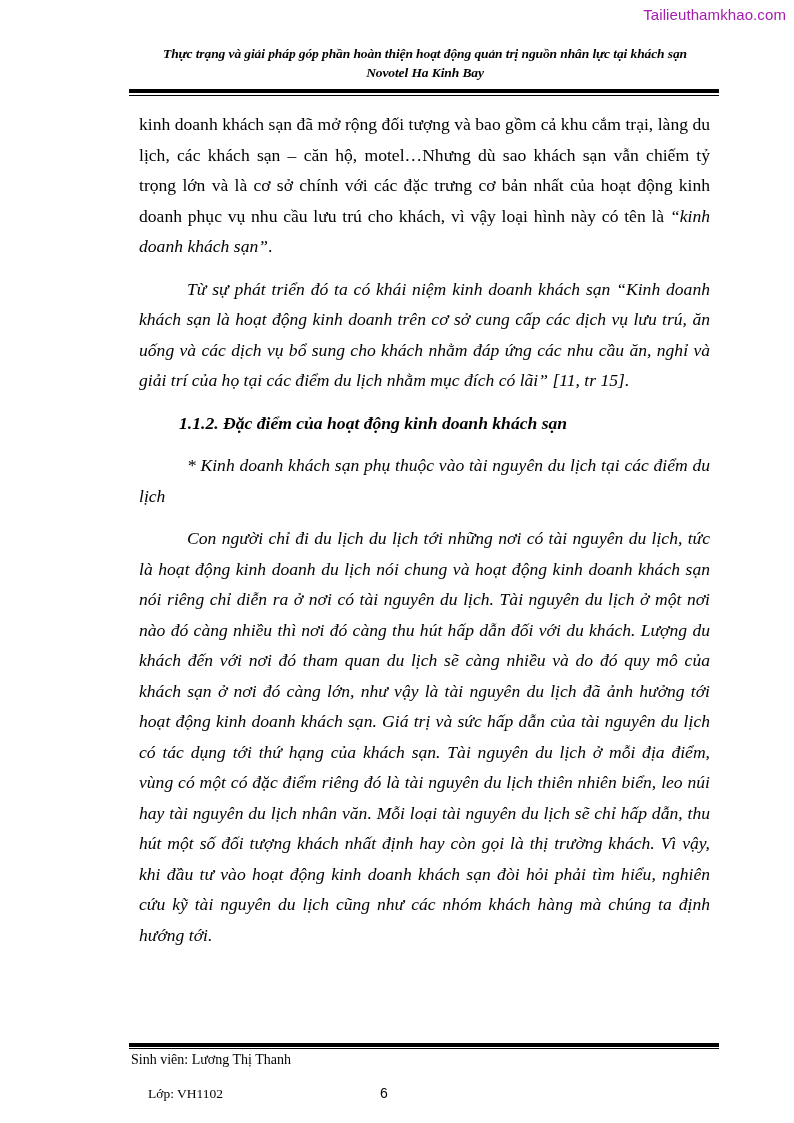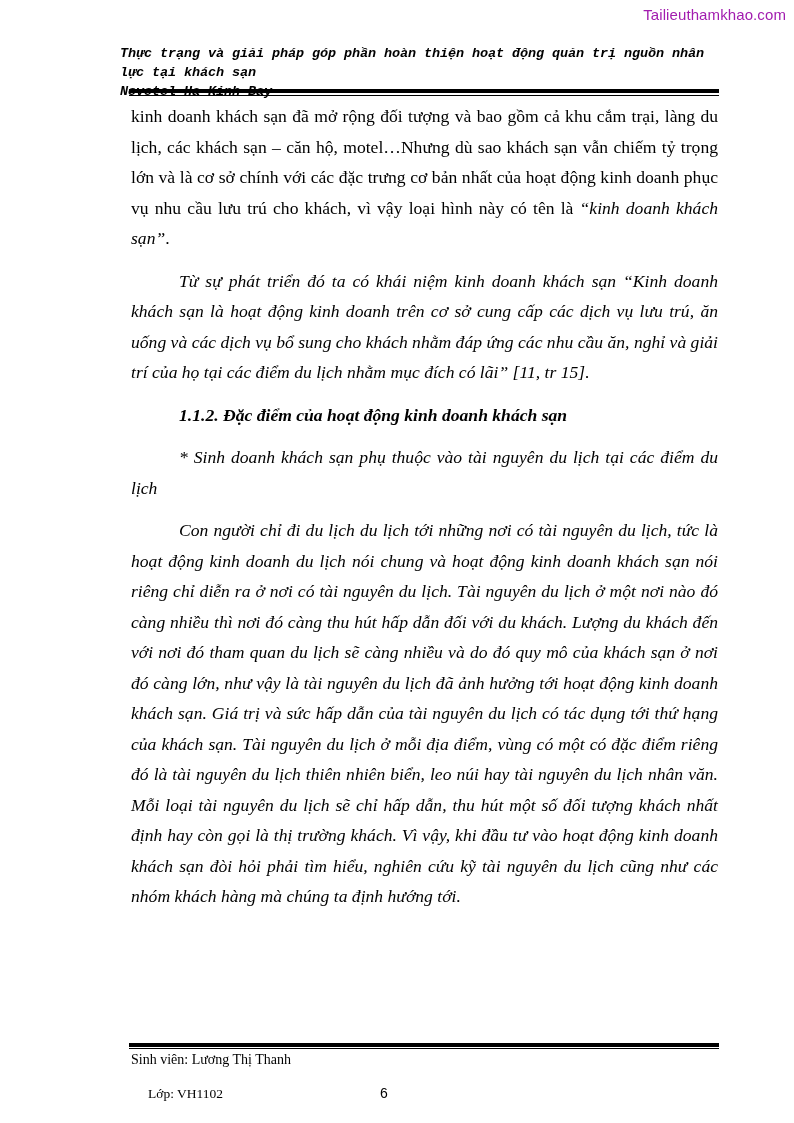--- a/index.html
+++ b/index.html
@@ -22,26 +22,26 @@
       font-family: "Liberation Sans", "DejaVu Sans", sans-serif;
       font-size: 15px;
       color: #a21caf;
       letter-spacing: 0.1px;
     }
     .header {
       position: absolute;
       top: 44px;
       left: 120px;
       width: 610px;
+      text-align: center;
       font-style: italic;
       font-weight: bold;
       font-size: 13.5px;
       line-height: 19px;
       letter-spacing: -0.1px;
-      font-family: Liberation Mono, monospace;
     }
     .header-rule {
       position: absolute;
       top: 89px;
       left: 129px;
       width: 590px;
       height: 4px;
       background: #000;
     }
     .header-rule-thin {
@@ -55,21 +55,21 @@
     .content {
       position: absolute;
       top: 101px;
       left: 131px;
       width: 587px;
       font-size: 17.6px;
       line-height: 30.5px;
       text-align: justify;
     }
     .content p {
-      margin: 0;
+      margin: 8px;
     }
     .para {
       margin-bottom: 12px !important;
     }
     .indent {
       text-indent: 48px;
       font-style: italic;
     }
     .italic {
       font-style: italic;
@@ -125,21 +125,21 @@
   <div>Thực trạng và giải pháp góp phần hoàn thiện hoạt động quản trị nguồn nhân lực tại khách sạn</div>
   <div>Novotel  Ha Kinh Bay</div>
 </div>
 <div class="header-rule"></div>
 <div class="header-rule-thin"></div>
 
 <div class="content">
   <p class="para"><span>kinh doanh khách sạn đã mở rộng đối tượng và bao gồm cả khu cắm trại, làng du lịch, các khách sạn – căn hộ, motel…Nhưng dù sao khách sạn vẫn chiếm tỷ trọng lớn và là cơ sở chính với các đặc trưng cơ bản nhất của hoạt động kinh doanh phục vụ nhu cầu lưu trú cho khách, vì vậy loại hình này có tên là </span><span class="italic">“kinh doanh khách sạn”</span><span>.</span></p>
   <p class="para indent">Từ sự phát triển đó ta có khái niệm kinh doanh khách sạn “Kinh doanh khách sạn là hoạt động kinh doanh trên cơ sở cung cấp các dịch vụ lưu trú, ăn uống và các dịch vụ bổ sung cho khách nhằm đáp ứng các nhu cầu ăn, nghỉ và giải trí của họ tại các điểm du lịch nhằm mục đích có lãi” [11, tr 15].</p>
   <p class="heading">1.1.2. Đặc điểm của hoạt động kinh doanh khách sạn</p>
-  <p class="para indent italic">* Sinh doanh khách sạn phụ thuộc vào tài nguyên du lịch tại các điểm du lịch</p>
+  <p class="para indent italic">* Kinh doanh khách sạn phụ thuộc vào tài nguyên du lịch tại các điểm du lịch</p>
   <p class="para indent">Con người chỉ đi du lịch du lịch tới những nơi có tài nguyên du lịch, tức là hoạt động kinh doanh du lịch nói chung và hoạt động kinh doanh khách sạn nói riêng chỉ diễn ra ở nơi có tài nguyên du lịch. Tài nguyên du lịch ở một nơi nào đó càng nhiều thì nơi đó càng thu hút hấp dẫn đối với du khách. Lượng du khách đến với nơi đó tham quan du lịch sẽ càng nhiều và do đó quy mô của khách sạn ở nơi đó càng lớn, như vậy là tài nguyên du lịch đã ảnh hưởng tới hoạt động kinh doanh khách sạn. Giá trị và sức hấp dẫn của tài nguyên du lịch có tác dụng tới thứ hạng của khách sạn. Tài nguyên du lịch ở mỗi địa điểm, vùng có một có đặc điểm riêng đó là tài nguyên du lịch thiên nhiên biển, leo núi hay tài nguyên du lịch nhân văn. Mỗi loại tài nguyên du lịch sẽ chỉ hấp dẫn, thu hút một số đối tượng khách nhất định hay còn gọi là thị trường khách. Vì vậy, khi đầu tư vào hoạt động kinh doanh khách sạn đòi hỏi phải tìm hiểu, nghiên cứu kỹ tài nguyên du lịch cũng như các nhóm khách hàng mà chúng ta định hướng tới.</p>
 </div>
 
 <div class="footer-rule"></div>
 <div class="footer-rule-thin"></div>
 <div class="footer-student">Sinh viên: Lương Thị Thanh</div>
 <div class="footer-class">Lớp: VH1102</div>
 <div class="footer-page">6</div>
 
 </body></html>

